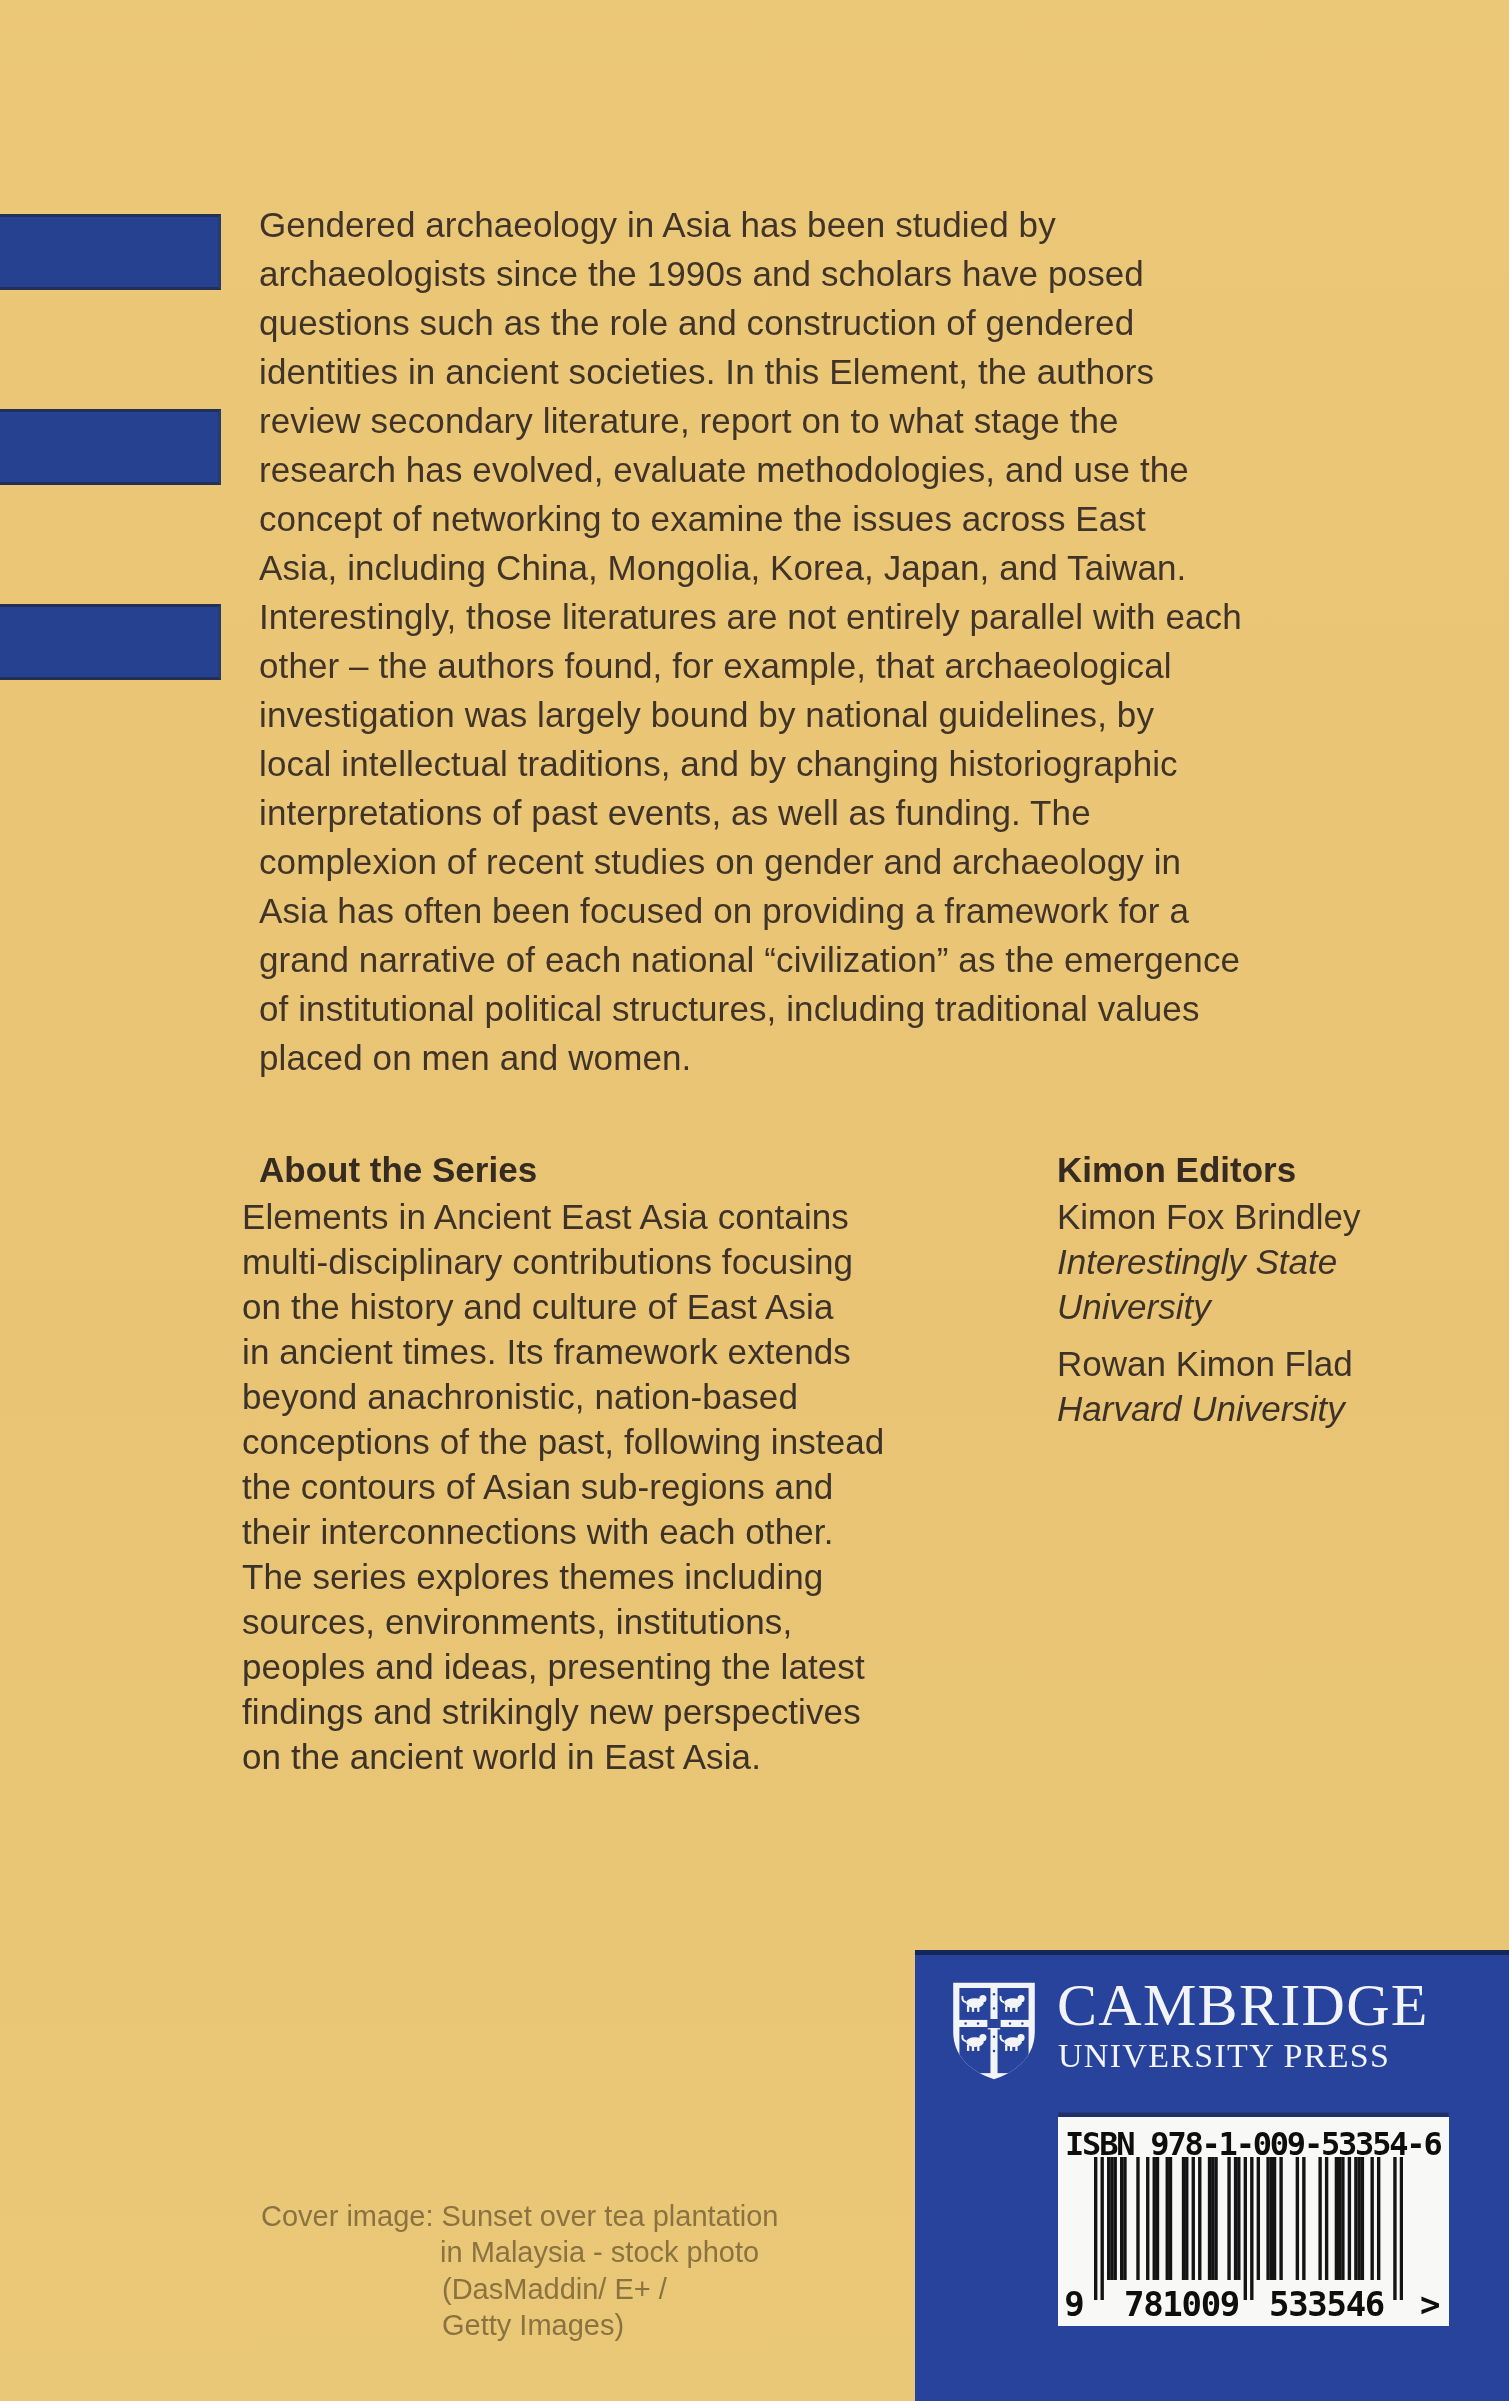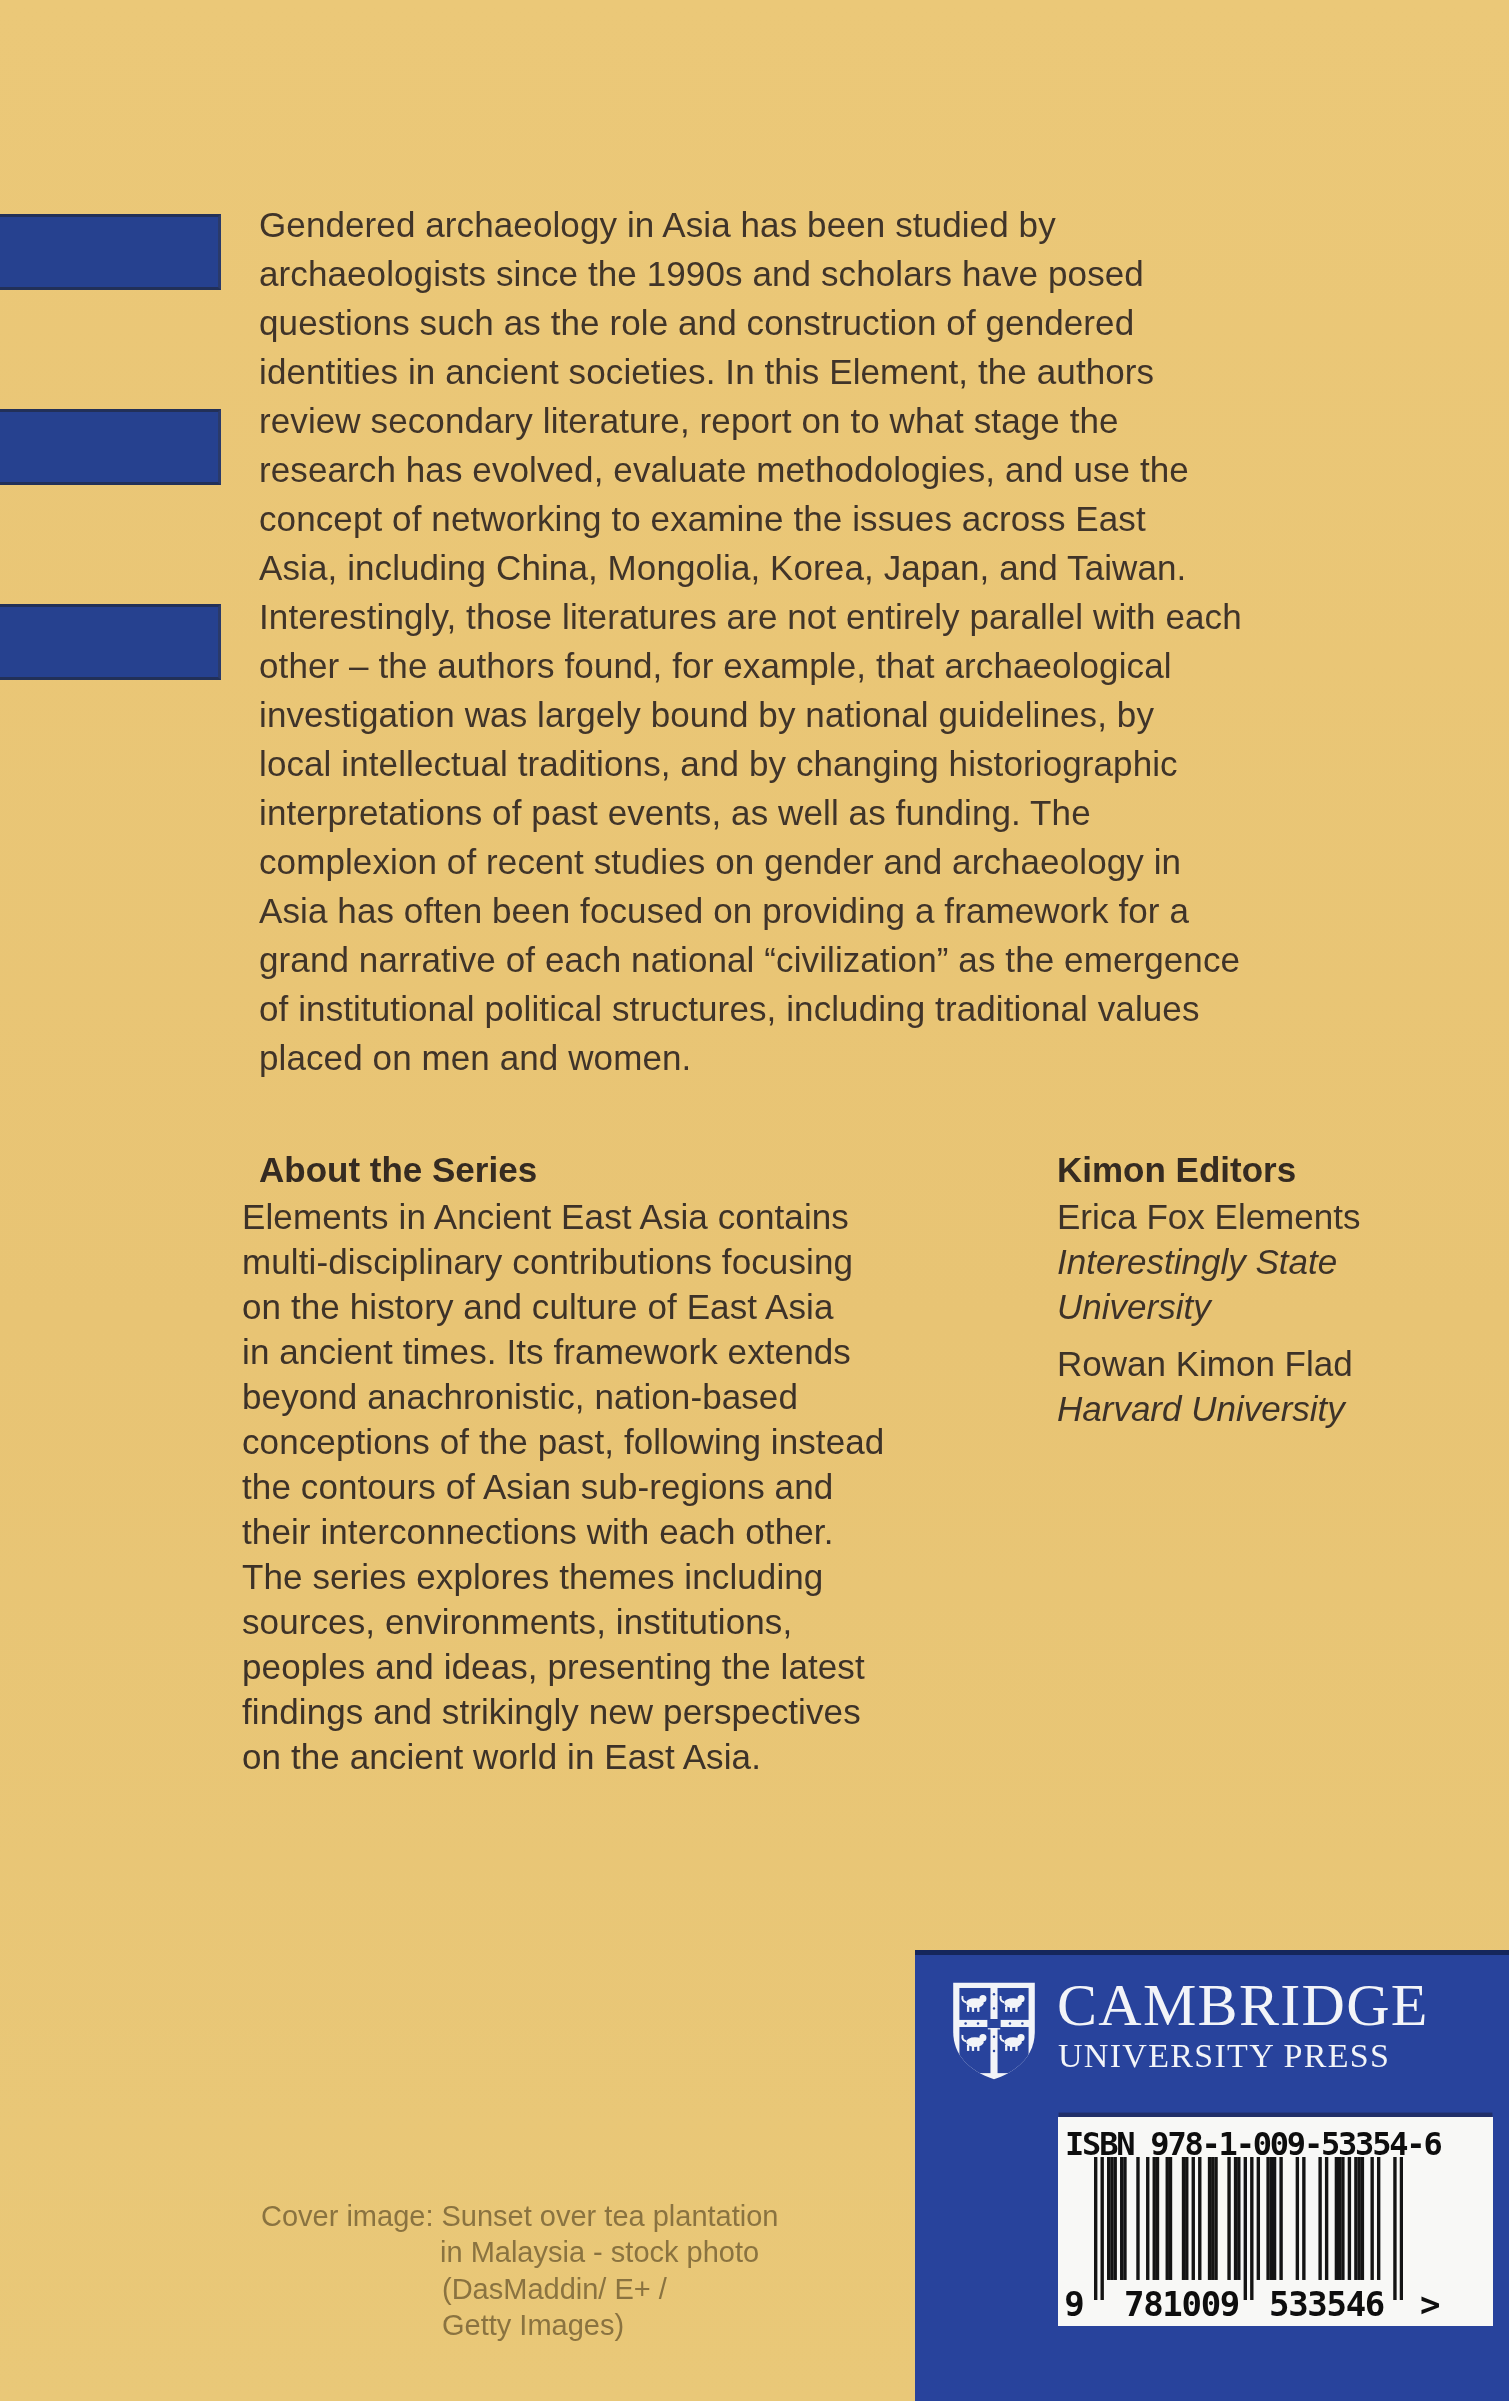--- a/index.html
+++ b/index.html
@@ -40,21 +40,20 @@
     color:#f2f4f8;letter-spacing:1.3px;white-space:nowrap;
   }
   .wordmark2{
     position:absolute;left:143px;top:81px;width:396px;
     font-family:"Liberation Serif",serif;font-size:34px;line-height:39px;font-weight:400;
     color:#f2f4f8;letter-spacing:1.3px;white-space:nowrap;
   }
   .isbn-box{
     position:absolute;left:143px;top:162px;width:391px;height:209px;background:#f8f8f6;
     box-shadow:0 -5px 0 -0.6px rgba(25,25,45,.45);
-    padding-left:44px;
   }
   .isbn-label{
     position:absolute;left:7px;top:7.5px;white-space:nowrap;
     font-family:"DejaVu Sans Mono",monospace;font-weight:700;font-size:32px;
     letter-spacing:-2.2px;color:#0e0e0e;
   }
   .barcode{position:absolute;left:36px;top:40px;width:309px;height:143px;}
   .digits{position:absolute;left:0;top:167px;width:100%;height:38px;
     font-family:"DejaVu Sans Mono",monospace;font-weight:700;font-size:34px;color:#0e0e0e;}
   .digits span{position:absolute;top:0;letter-spacing:-1.3px;}
@@ -100,21 +99,21 @@
 conceptions of the past, following instead
 the contours of Asian sub-regions and
 their interconnections with each other.
 The series explores themes including
 sources, environments, institutions,
 peoples and ideas, presenting the latest
 findings and strikingly new perspectives
 on the ancient world in East Asia.</div>
 
   <div class="col-heading editors-heading">Kimon Editors</div>
-  <div class="ed ed-name1">Erica Fox Elements</div>
+  <div class="ed ed-name1">Kimon Fox Brindley</div>
   <div class="ed ed-aff1 italic">Interestingly State
 University</div>
   <div class="ed ed-name2">Rowan Kimon Flad</div>
   <div class="ed ed-aff2 italic">Harvard University</div>
 
   <div class="publisher-panel">
 
     <svg class="shield" viewBox="0 0 100 115">
       <defs>
         <path id="shieldPath" d="M4 3 H96 V58 C96 84 79 102 50 112 C21 102 4 84 4 58 Z"></path>

